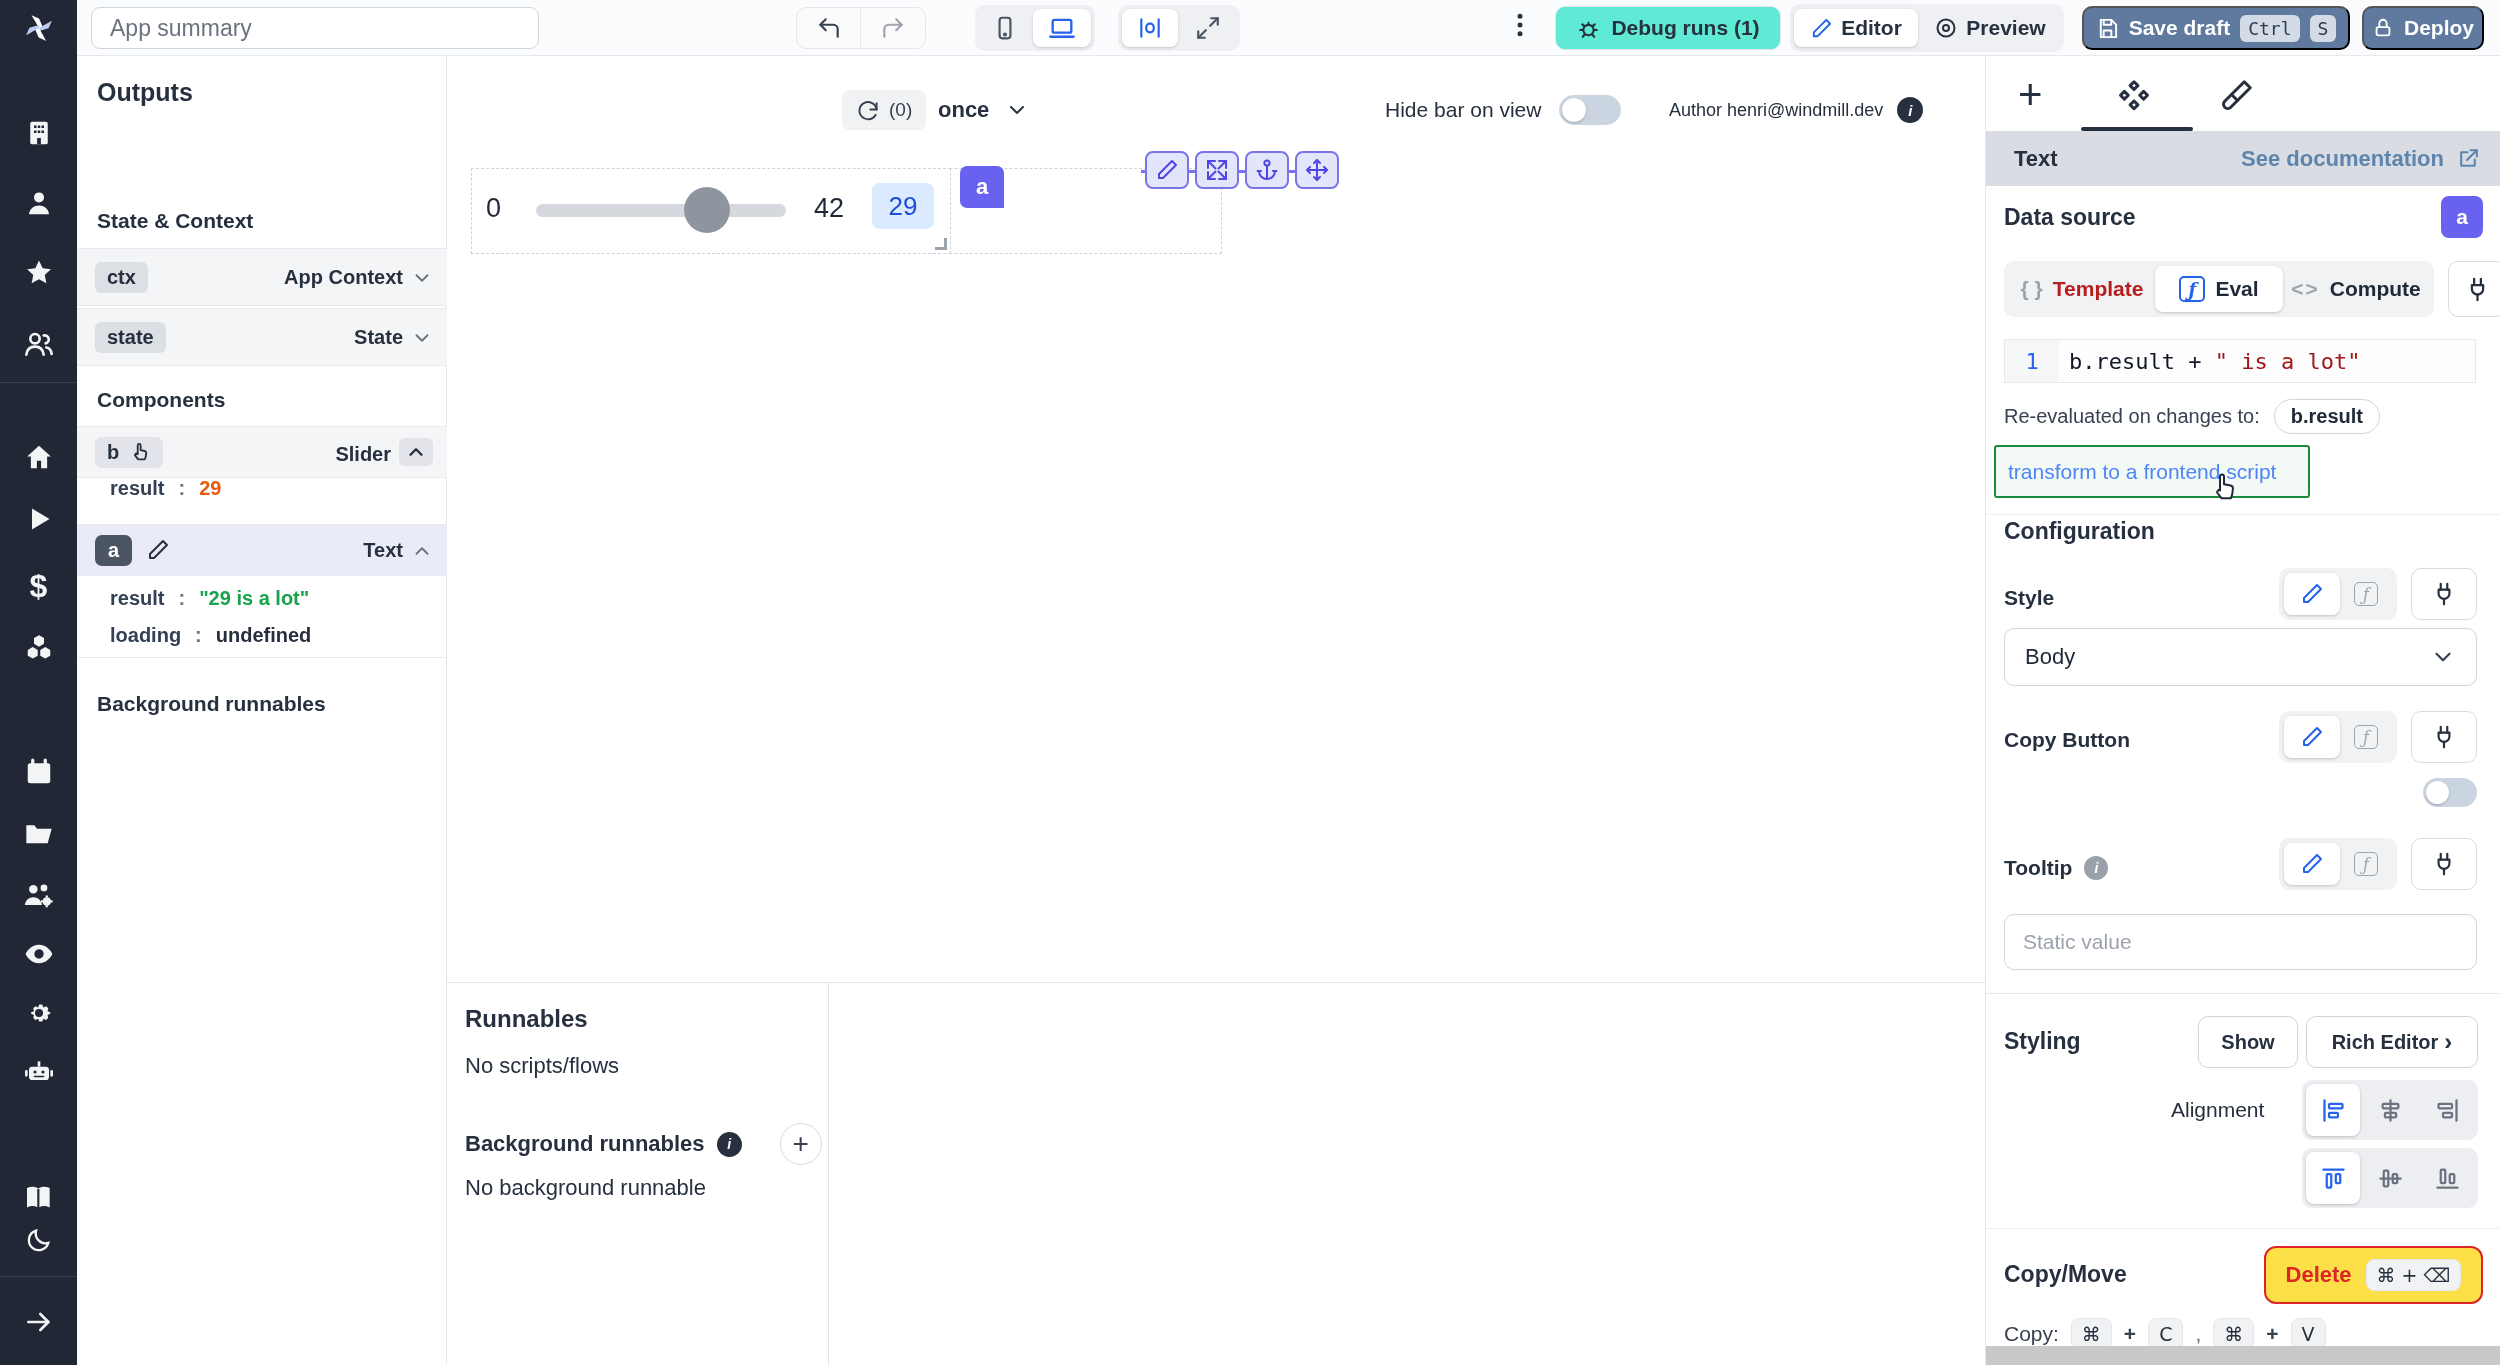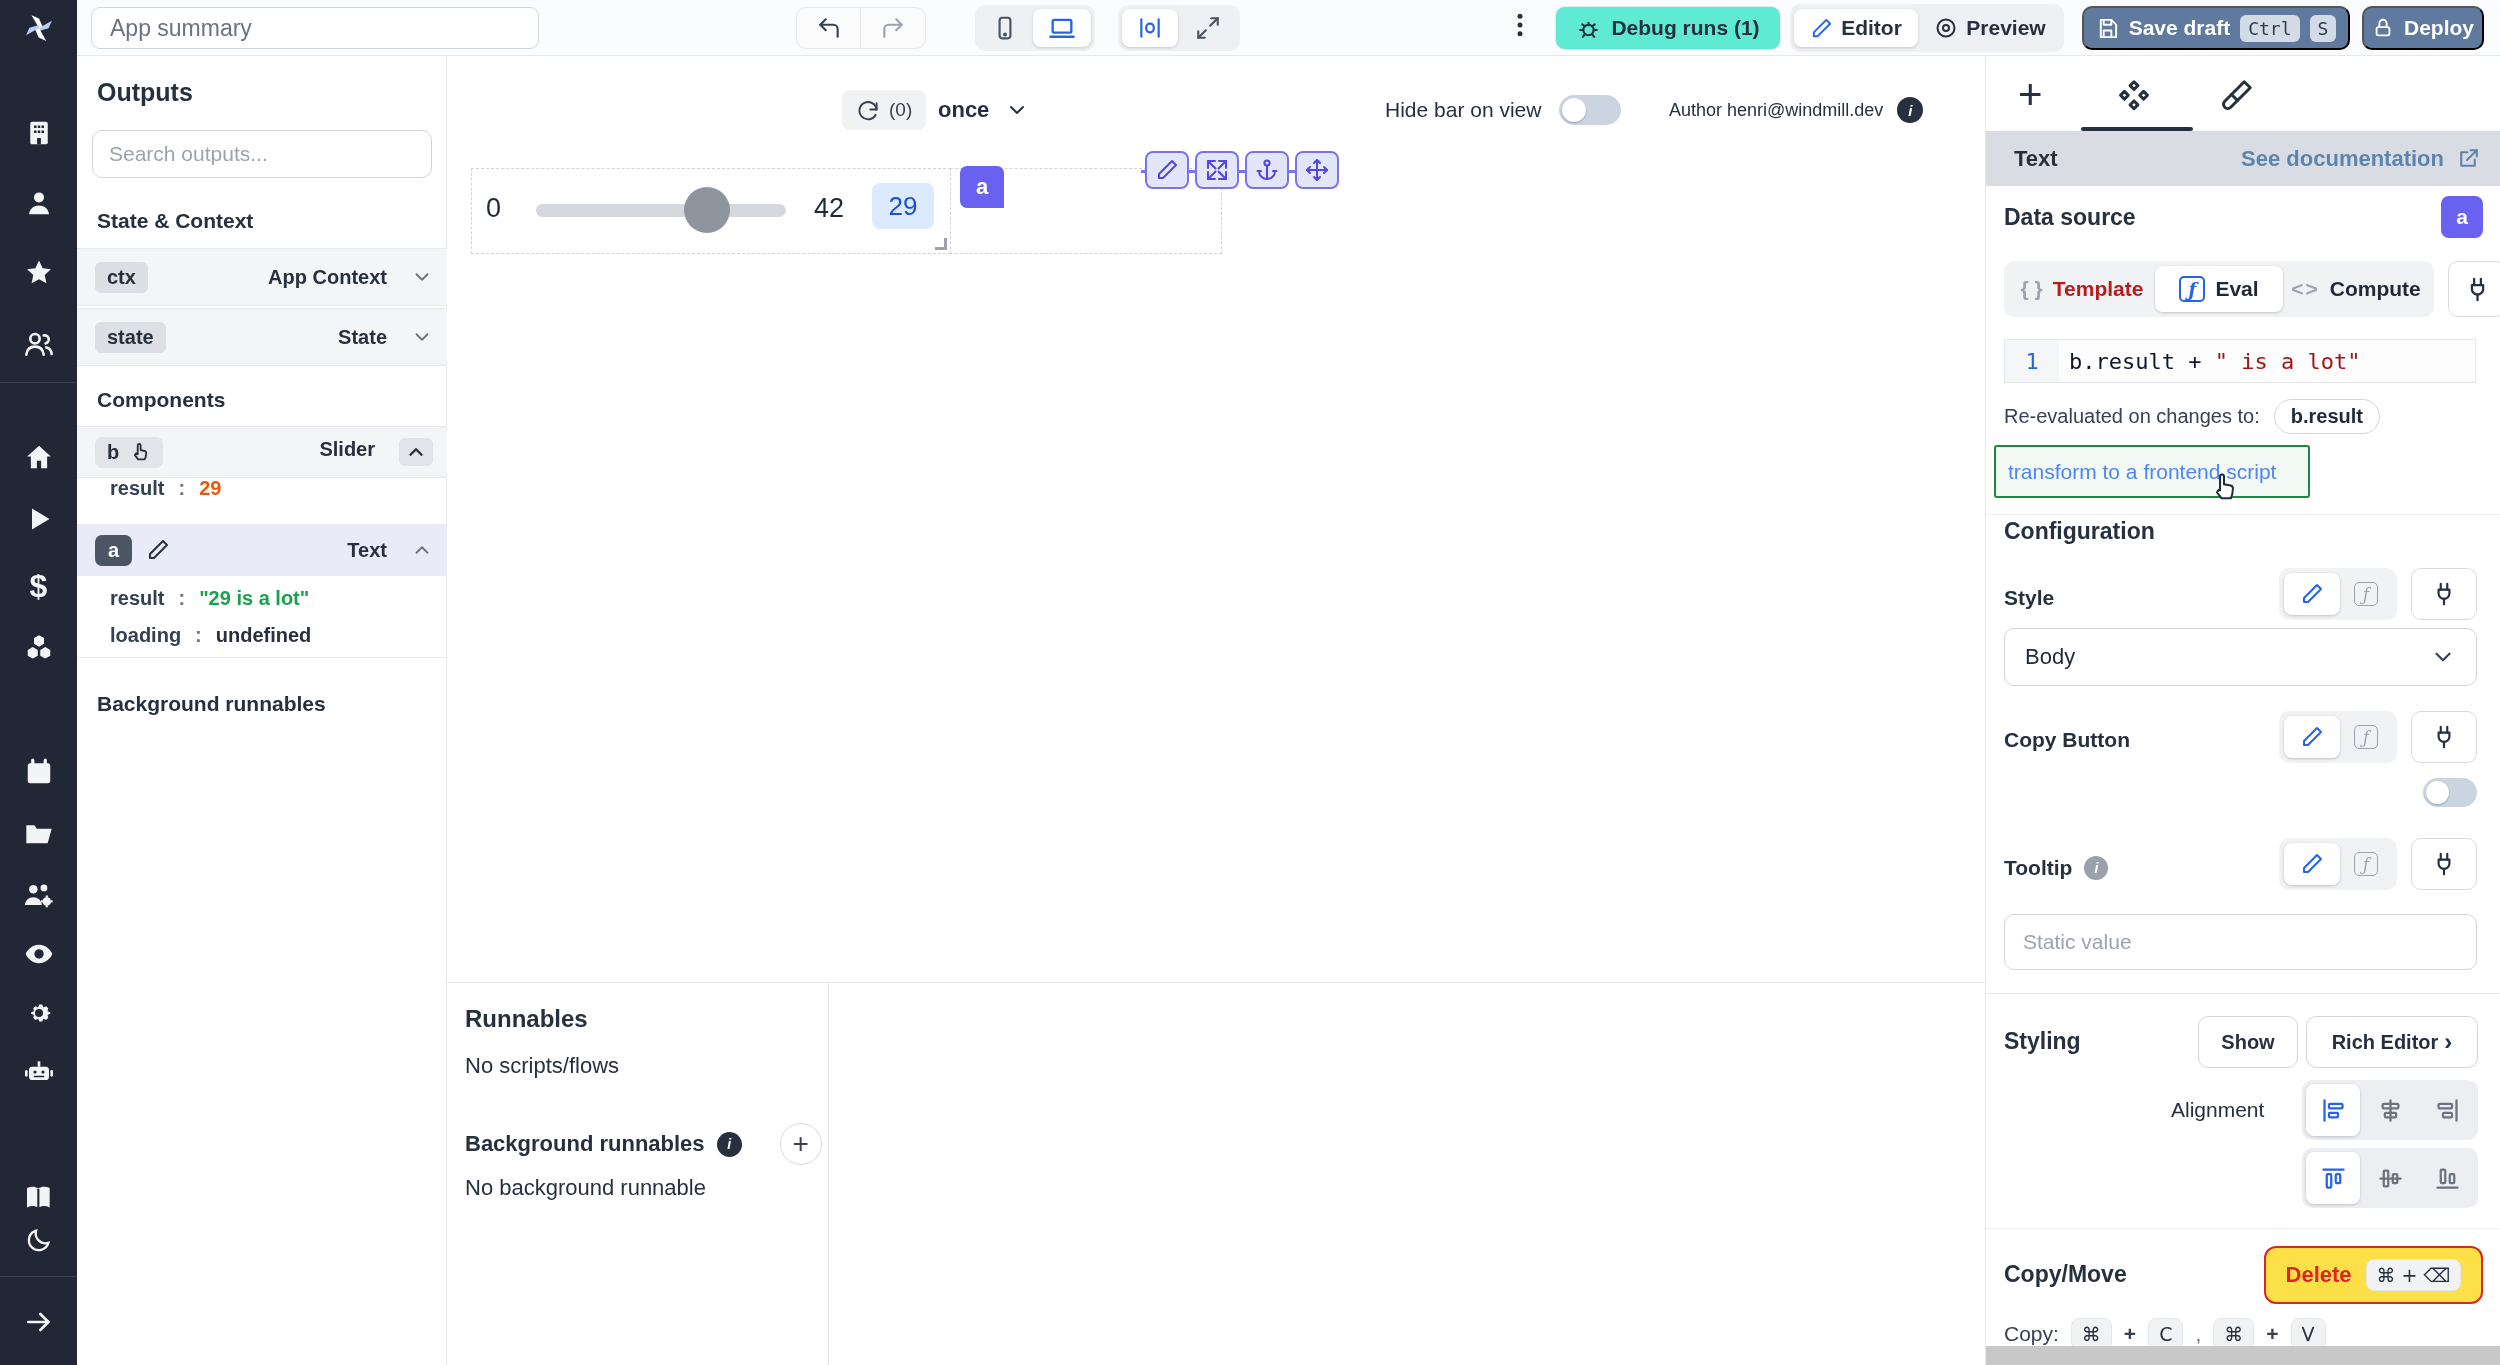--- a/index.html
+++ b/index.html
@@ -29,21 +29,21 @@
   .btn-slate { display:flex; align-items:center; gap:10px; background:#5f7a9e; border-radius:10px; color:#fff; font-size:21px; font-weight:600; cursor:pointer; justify-content:center; }
   .kbd-slate { background:#d3dce6; color:#2c3a4e; border-radius:6px; padding:3px 8px; font-size:18px; font-family:"DejaVu Sans Mono",monospace; font-weight:400; }
 
   
   #outputs { left:77px; top:56px; width:370px; height:1309px; background:#fff; border-right:1px solid #e5e7eb; }
   .sec-h { font-size:21px; font-weight:700; color:#27303f; }
   #search-outputs { position:absolute; left:15px; top:74px; width:340px; height:48px; border:1px solid #d1d5db; border-radius:10px; padding:0 16px; font-size:21px; outline:none; font-family:inherit; }
   #search-outputs::placeholder { color:#9ca3af; }
   .out-row { position:absolute; left:0; width:370px; display:flex; align-items:center; padding:0 14px 0 18px; border-top:1px solid #e8eaed; border-bottom:1px solid #e8eaed; cursor:pointer; }
   .badge-gray { background:#dcdfe4; border-radius:6px; padding:4px 12px; font-size:20px; font-weight:700; color:#27303f; }
-  .row-type { margin-left:auto; font-size:20px; font-weight:700; color:#27303f; display:flex; align-items:flex-start; gap:24px; }
+  .row-type { margin-left:auto; font-size:20px; font-weight:700; color:#27303f; display:flex; align-items:flex-end; gap:8px; }
   .kv { position:absolute; left:0; width:370px; display:flex; align-items:baseline; gap:14px; padding-left:33px; font-size:20px; }
   .kv .k { color:#344054; font-weight:600; }
   .kv .c { color:#6b7280; font-weight:700; }
 
   
   #canvas { left:447px; top:56px; width:1538px; height:926px; background:#fff; }
   .dashed { border:1px dashed #d0d4da; }
   .rsz { position:absolute; width:12px; height:12px; border-right:3px solid #9ca3af; border-bottom:3px solid #9ca3af; }
   .ctb-btn { position:absolute; width:44px; height:38px; background:#e3e6fb; border:2px solid #7a74ea; border-radius:8px; color:#4f46e5; display:flex; align-items:center; justify-content:center; cursor:pointer; }
 
@@ -305,21 +305,20 @@
       <svg width="22" height="22" viewBox="0 0 24 24" class="icon-stroke">
           <rect x="5" y="11" width="14" height="9" rx="2"></rect>
           <path d="M8 11V7a4 4 0 0 1 8 0v4"></path>
         </svg>
       <span>Deploy</span>
     </button>
   </div>
 
   <div id="outputs" class="abs">
     <div class="abs" style="left:20px;top:22px;font-size:25px;font-weight:700">Outputs</div>
-    <input id="search-outputs" placeholder="Search outputs..." style="">
     <div class="abs sec-h" style="left:20px;top:153px">State &amp; Context</div>
 
     <div class="out-row" style="top:192px;height:58px;background:#f4f5f7">
       <span class="badge-gray">ctx</span>
       <span class="row-type">
           <span>App Context</span>
         <svg width="22" height="22" viewBox="0 0 24 24" class="icon-stroke" style="color:#6b7280">
             <polyline points="6 9 12 15 18 9"></polyline>
           </svg>
       </span>

